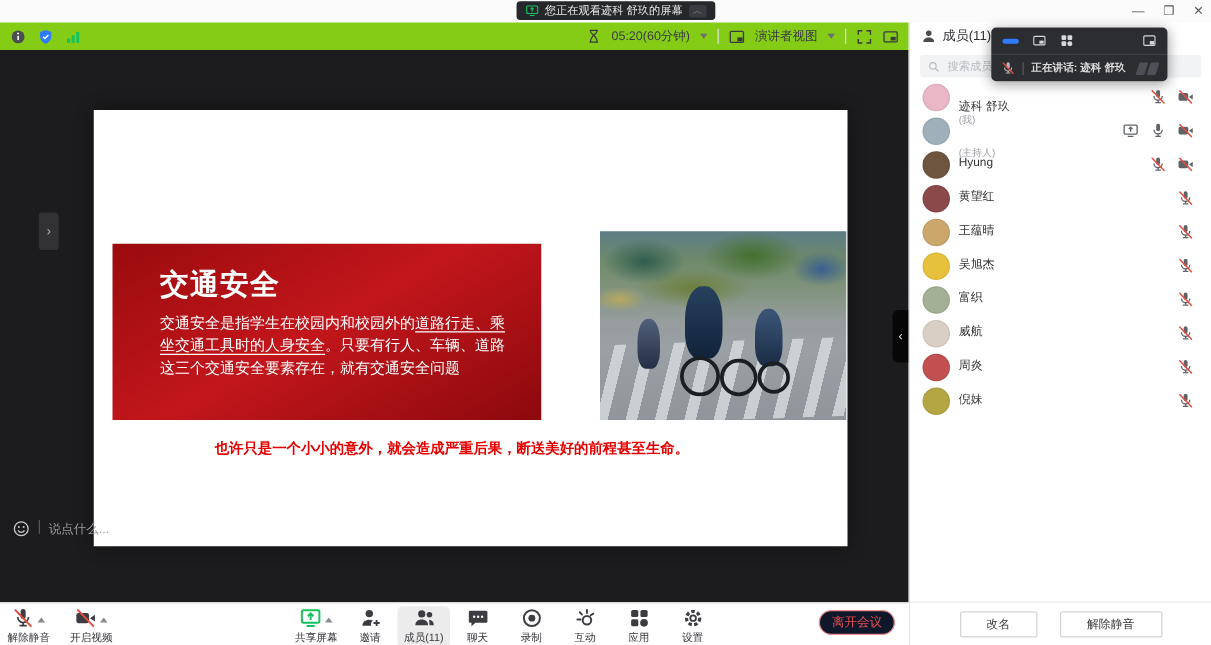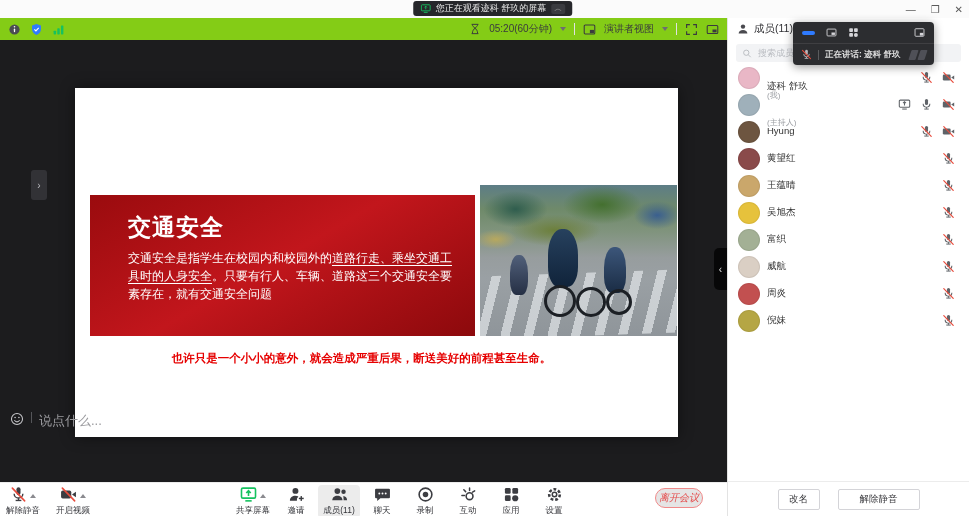--- a/index.html
+++ b/index.html
@@ -39,21 +39,21 @@
            border-radius:4px;z-index:10;box-shadow:0 2px 10px rgba(0,0,0,.4);color:#ddd;font-weight:bold;}
   .ov-r1{height:21px;display:flex;align-items:center;gap:11px;padding:0 9px;}
   .ov-minus{width:13px;height:4px;border-radius:2px;background:#2f7bff;}
   .ov-r2{height:21px;border-top:1px solid rgba(255,255,255,.09);display:flex;align-items:center;gap:6px;padding:0 8px;font-size:8.5px;}
   .ov-div{width:1px;height:10px;background:rgba(255,255,255,.22);}
   .wm{margin-left:auto;display:flex;gap:2px;opacity:.28;}
   .wm i{display:block;width:7px;height:10px;background:#aab;transform:skewX(-18deg);border-radius:1px;}
   
   .stage{position:absolute;top:40px;left:0;width:727px;height:442px;background:#1c1c1e;}
   .slide{position:absolute;left:75px;top:48px;width:603px;height:349px;background:#fff;box-shadow:0 0 14px rgba(0,0,0,.45);}
-  .redbox{position:absolute;left:15px;top:107px;width:385px;height:141px;box-sizing:border-box;
+  .redbox{position:absolute;left:15px;top:107px;width:343px;height:141px;box-sizing:border-box;
           padding:17px 20px 0 38px;color:#fff;
           background:linear-gradient(150deg,#9a0b0e 0%,#c2161c 48%,#8c090c 100%);}
   .redbox h1{margin:0 0 6px;font-size:23px;letter-spacing:1px;}
   .redbox p{margin:0;font-size:12px;line-height:1.52;}
   .redbox .u{text-decoration:underline;text-underline-offset:2.5px;}
   .photo{position:absolute;left:405px;top:97px;width:197px;height:151px;overflow:hidden;
          background:linear-gradient(180deg,#5d7d86 0%,#6f8a6a 16%,#7f937c 30%,#979d9e 48%,#9aa0a4 62%,#8f959a 100%);}
   .photo .veg{position:absolute;inset:0;
       background:radial-gradient(46px 26px at 18% 16%,#2f5d4e,transparent 70%),
                  radial-gradient(56px 28px at 62% 13%,#44702f,transparent 70%),
@@ -68,38 +68,38 @@
   .fig3{left:30px;top:70px;width:18px;height:40px;background:linear-gradient(180deg,#51607a,#252f44);}
   .wheel{position:absolute;border:3px solid #1b1f24;border-radius:50%;background:transparent;}
   .w1{left:64px;top:100px;width:26px;height:26px;}
   .w2{left:96px;top:102px;width:24px;height:24px;}
   .w3{left:126px;top:104px;width:20px;height:20px;}
   .warning{position:absolute;left:0;right:30px;top:263px;text-align:center;color:#e60000;font-weight:bold;font-size:11.5px;}
   .left-handle{position:absolute;left:31px;top:130px;width:16px;height:30px;background:rgba(70,70,74,.55);
                border-radius:3px;color:#b9b9bd;display:flex;align-items:center;justify-content:center;font-size:10px;}
   .right-handle{position:absolute;right:0;top:208px;width:13px;height:42px;background:rgba(0,0,0,.72);
                 border-radius:5px 0 0 5px;color:#e5e5e5;display:flex;align-items:center;justify-content:center;font-size:10px;}
-  .quickchat{position:absolute;left:10px;bottom:52px;display:flex;align-items:flex-start;gap:7px;color:#9a9a9e;font-size:13px;}
+  .quickchat{position:absolute;left:10px;bottom:52px;display:flex;align-items:flex-start;gap:7px;color:#9a9a9e;font-size:10px;}
   .qc-div{width:1px;height:11px;background:#55565a;}
   
   .bottombar{position:absolute;left:0;bottom:0;width:727px;height:34px;background:#fff;border-top:1px solid #ececec;box-sizing:border-box;}
   .bb-left{position:absolute;left:6px;top:3px;display:flex;gap:16px;}
   .bb-center{position:absolute;left:236px;top:3px;display:flex;gap:9px;align-items:flex-start;}
   .bb-item{display:flex;flex-direction:column;align-items:center;gap:2px;font-size:8.5px;color:#34353a;min-width:34px;}
   .bb-item .row{display:flex;align-items:flex-end;gap:3px;height:17px;}
   .ic17{width:17px;height:17px;color:#3c3d42;}
   .caret-up{width:0;height:0;border-left:3.5px solid transparent;border-right:3.5px solid transparent;border-bottom:4px solid #8a8a8f;margin-bottom:5px;}
   .bb-item.active{background:#ececec;border-radius:4px;padding:1px 4px;margin:-1px -4px 0;}
-  .leave-btn{position:absolute;left:655px;top:5px;width:48px;height:20px;box-sizing:border-box;background:#e5e5e5;
-             border:1px solid #f08a8a;border-radius:11px;color:#e54c4c;font-size:10px;display:flex;align-items:center;justify-content:center;font-style:italic;}
+  .leave-btn{position:absolute;left:655px;top:5px;width:61px;height:20px;box-sizing:border-box;background:#0f172a;
+             border:1px solid #f08a8a;border-radius:11px;color:#e54c4c;font-size:10px;display:flex;align-items:center;justify-content:center;}
   .panel-footer{position:absolute;left:0;right:0;bottom:0;height:34px;background:#fff;border-top:1px solid #ececec;
                 display:flex;align-items:center;justify-content:center;gap:18px;}
   .pf-btn{box-sizing:border-box;height:21px;border:1px solid #d4d4d8;border-radius:2px;background:#fff;color:#3a3a3e;
           font-size:9.5px;display:flex;align-items:center;justify-content:center;}
-  .pf-rename{width:42px;} .pf-unmute{width:82px;}
+  .pf-rename{width:62px;} .pf-unmute{width:82px;}
   svg{display:block;}
 </style>
 </head>
 <body>
 
 <svg width="0" height="0" style="position:absolute">
   <symbol id="i-mic" viewBox="0 0 16 16">
     <rect x="6.1" y="1.2" width="3.8" height="7.4" rx="1.9" fill="currentColor"></rect>
     <path d="M3.9 7.2a4.1 4.1 0 0 0 8.2 0" fill="none" stroke="currentColor" stroke-width="1.3"></path>
     <line x1="8" y1="11.4" x2="8" y2="13.2" stroke="currentColor" stroke-width="1.3"></line>

